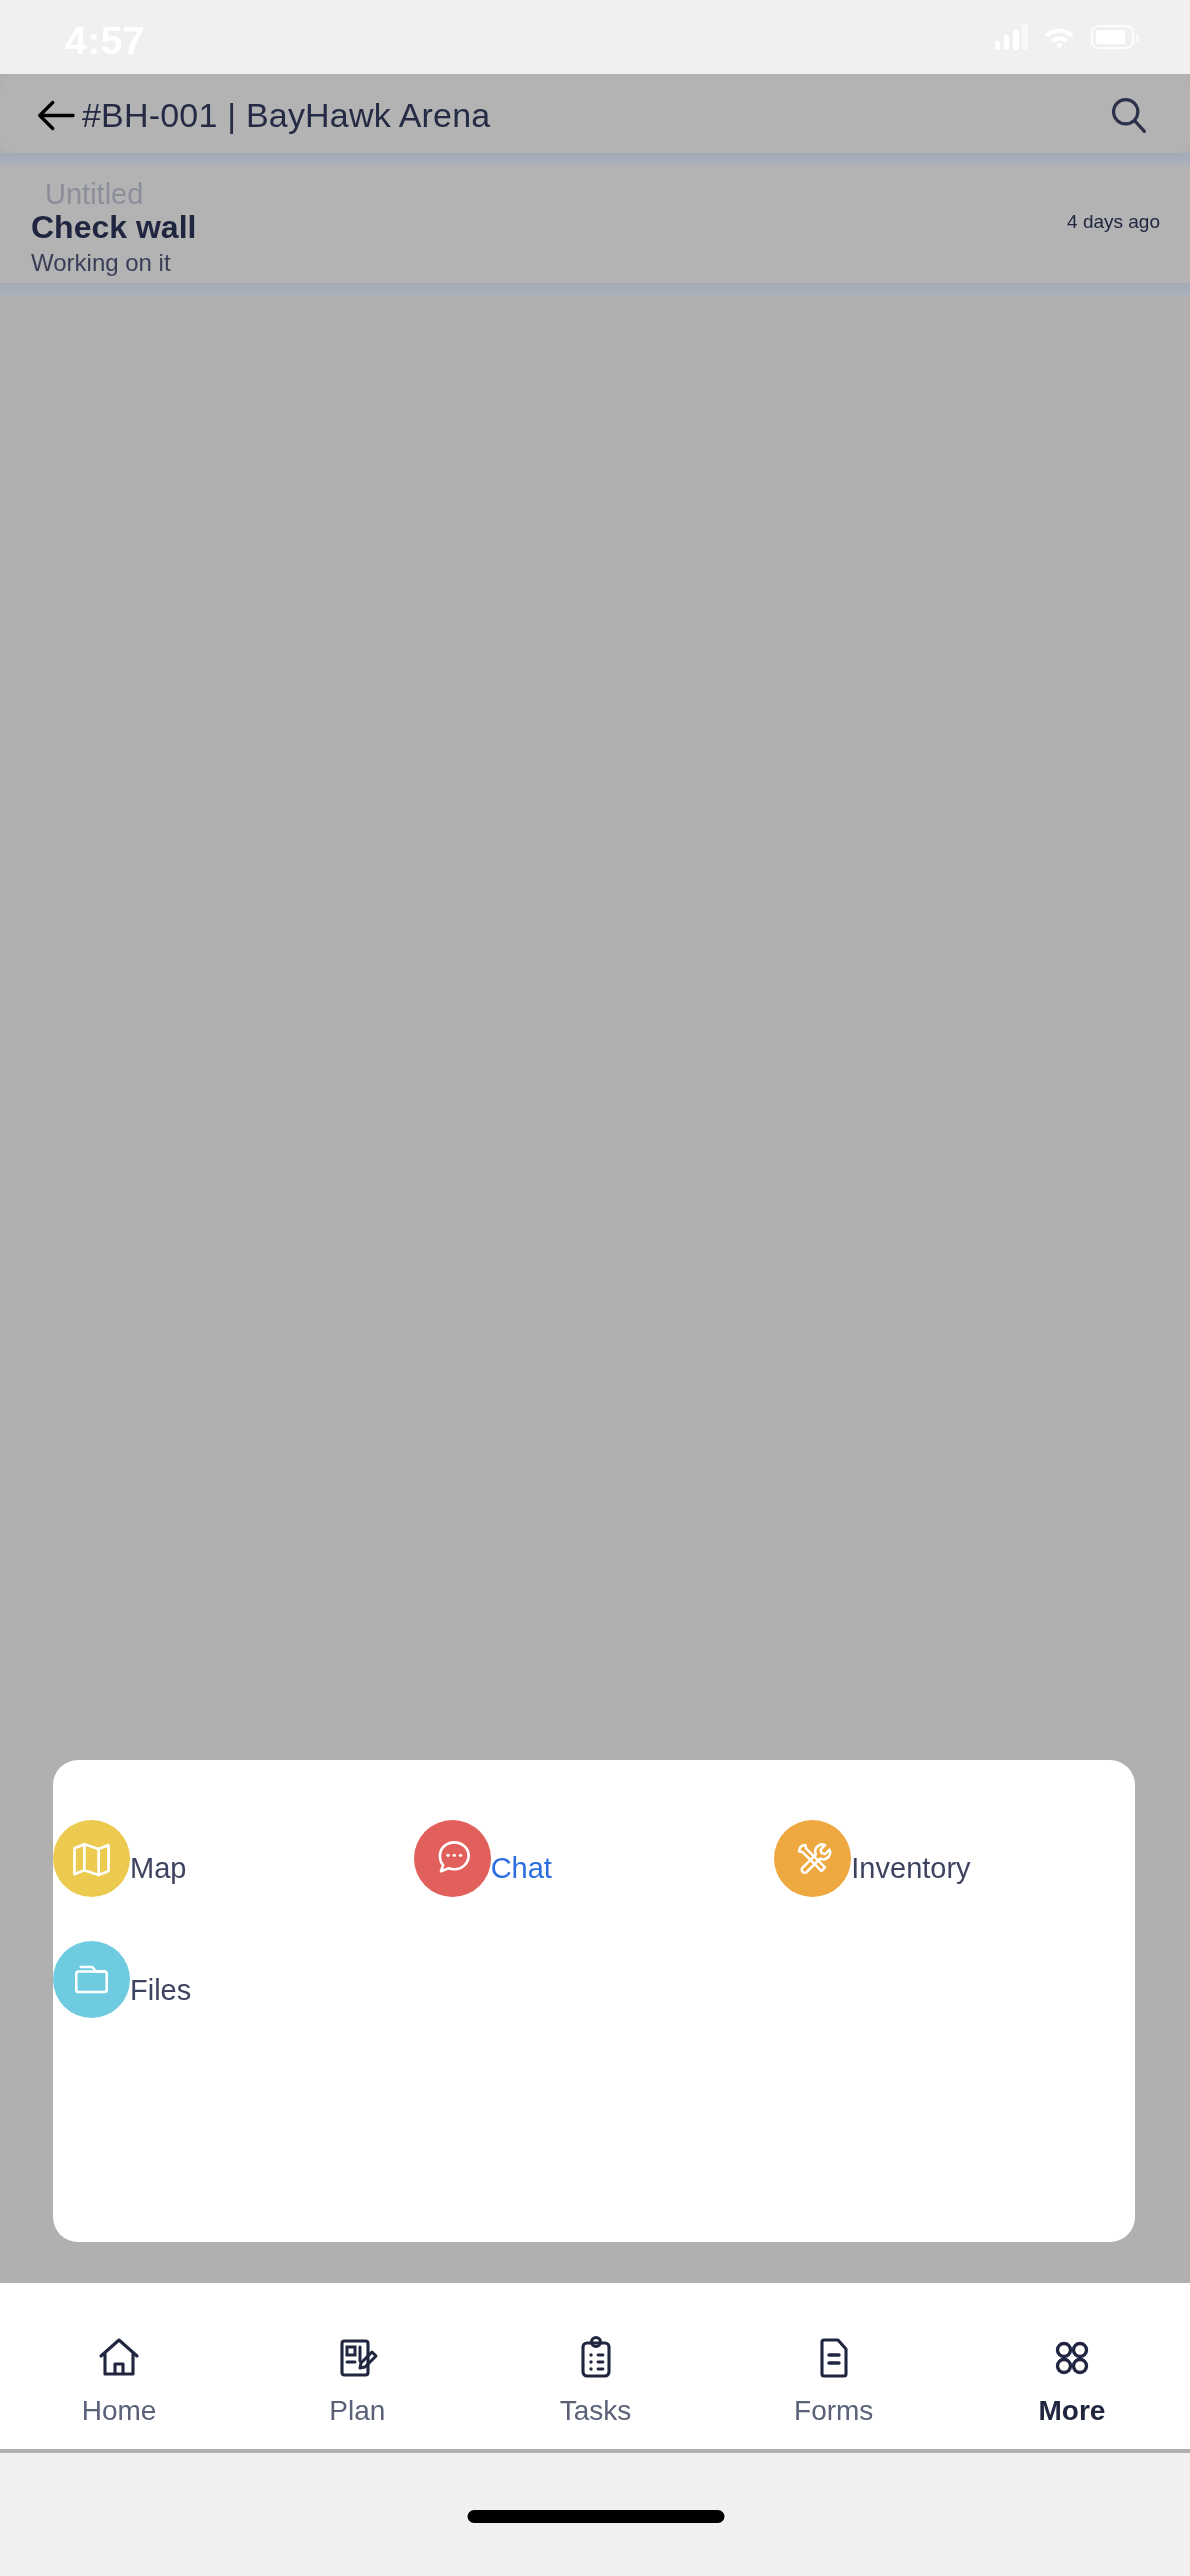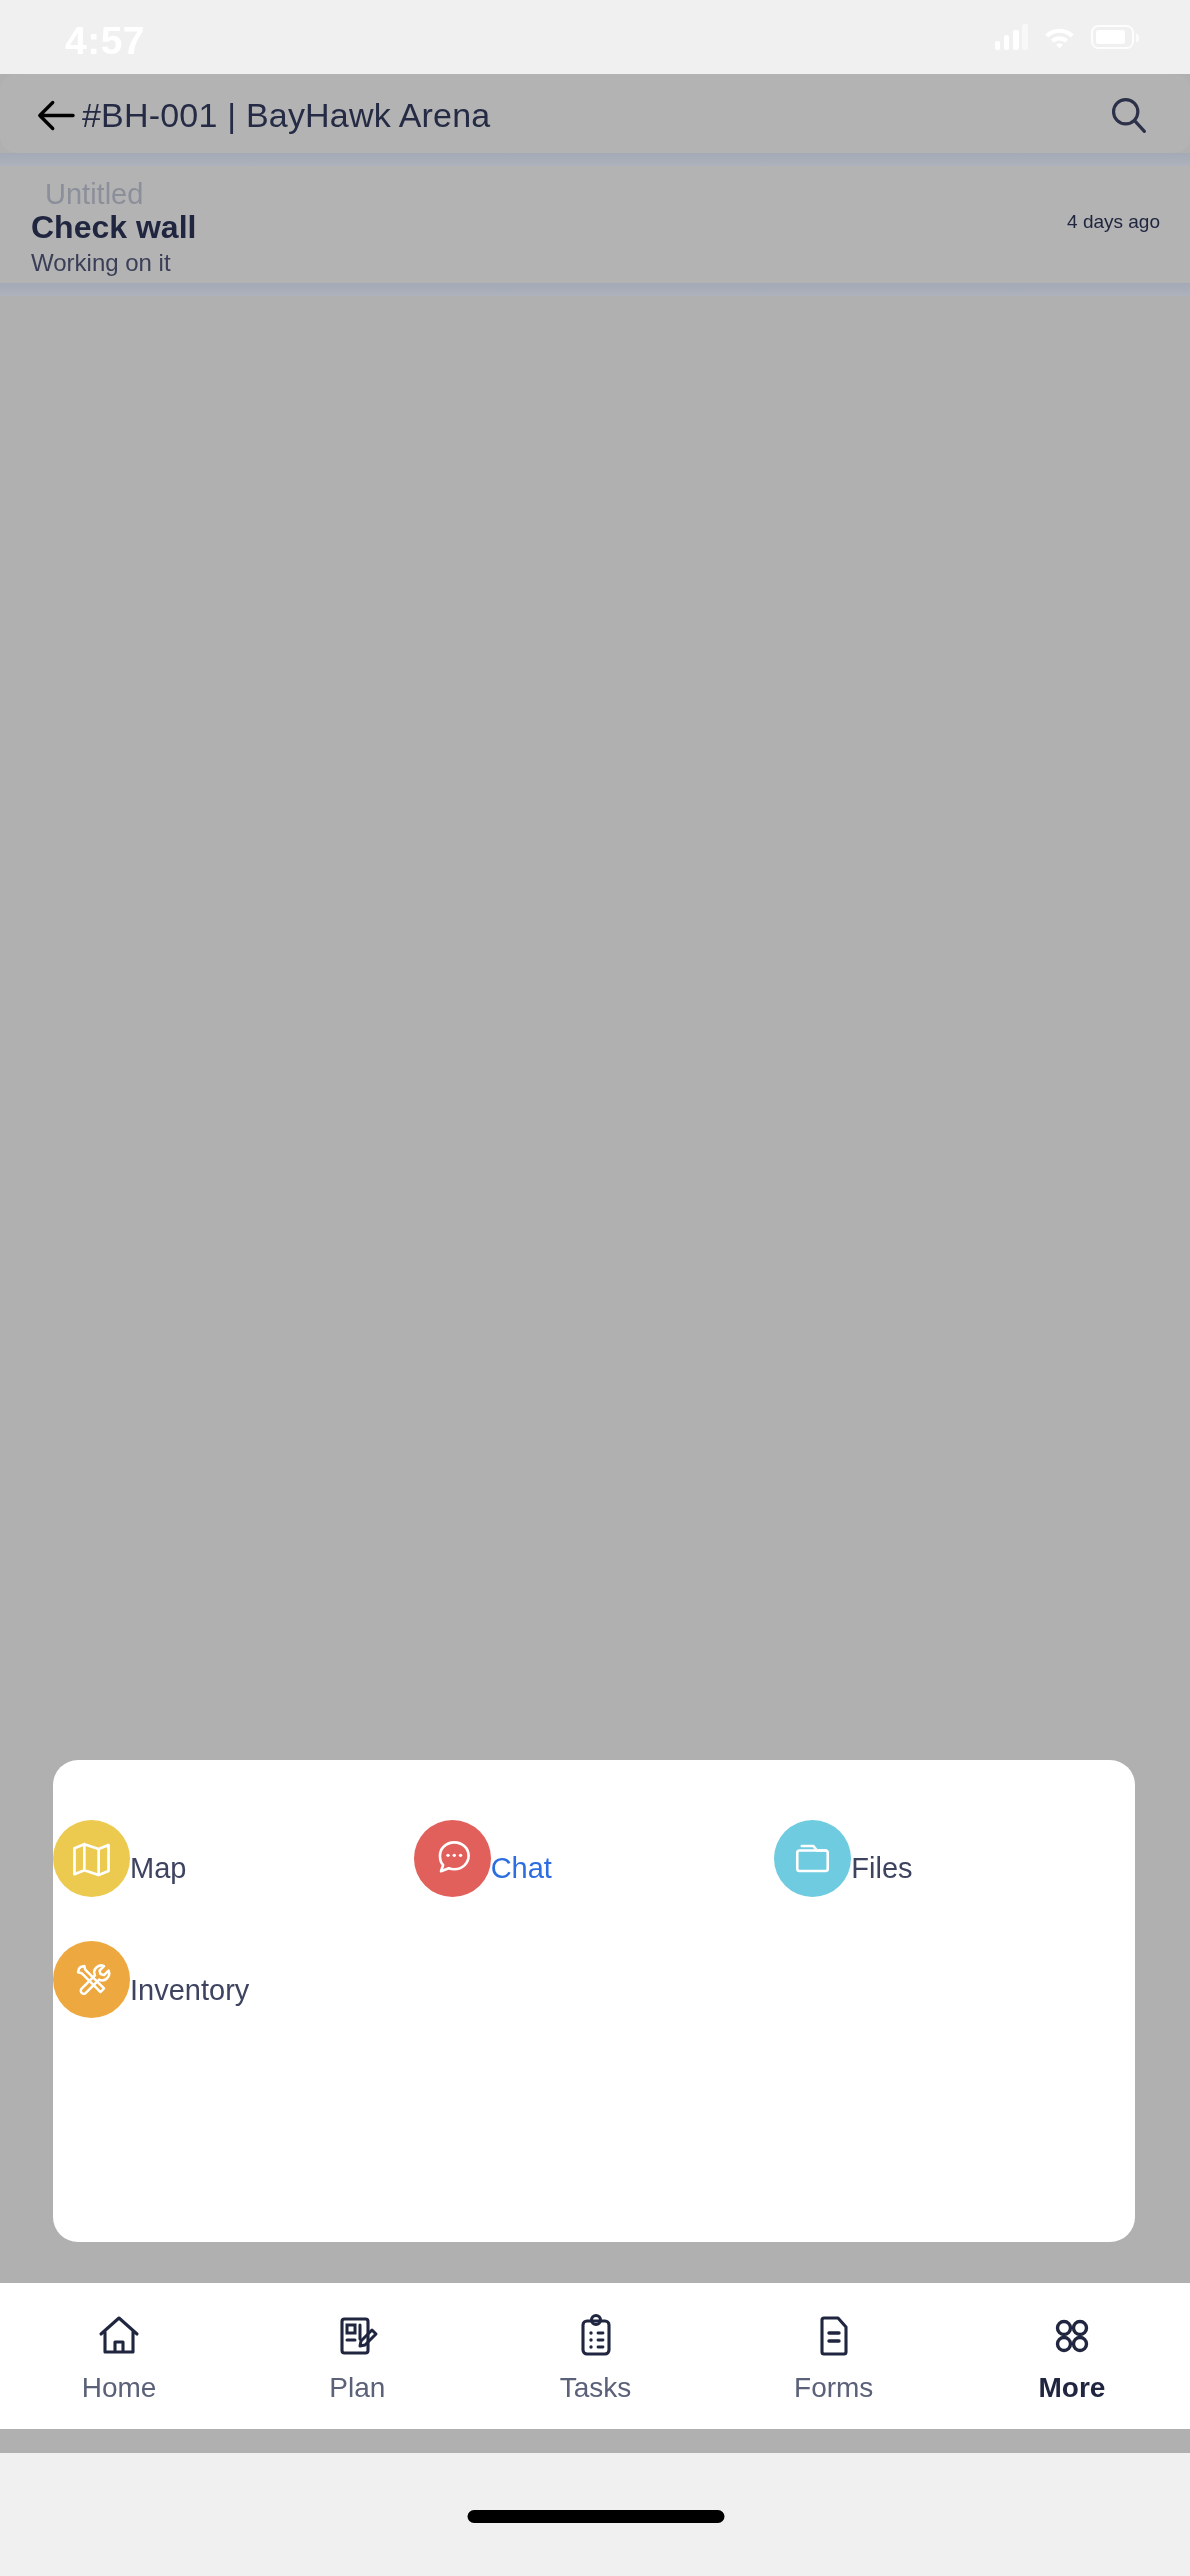--- a/index.html
+++ b/index.html
@@ -188,24 +188,24 @@
     font-size: 29px;
     color: #3e4460;
     line-height: 35px;
   }
   .cell-label.active { color: #2c6ee0; }
 
   
   .tabbar {
     position: absolute;
     left: 0; top: 2283px;
-    width: 1191px; height: 146px;
+    width: 1191px; height: 166px;
     background: #ffffff;
     display: flex;
-    align-items: flex-start;
+    align-items: center;
     padding-top: 26px;
     box-sizing: border-box;
   }
   .tab {
     flex: 1;
     display: flex;
     flex-direction: column;
     align-items: center;
   }
   .tab-ico {
@@ -306,37 +306,37 @@
             <path d="M26 6c9 0 16 6.6 16 15s-7 15-16 15c-2.2 0-4.3-.4-6.2-1.1l-8.6 3.3 2.3-6.9C10.6 28.5 10 25 10 21 10 12.6 17 6 26 6z" fill="none" stroke="#ffffff" stroke-width="2.9" stroke-linejoin="round"></path>
             <circle cx="19" cy="20.5" r="1.9" fill="#ffffff"></circle>
             <circle cx="26" cy="20.5" r="1.9" fill="#ffffff"></circle>
             <circle cx="33" cy="20.5" r="1.9" fill="#ffffff"></circle>
           </svg>
         </div>
         <div class="cell-label active">Chat</div>
       </div>
 
       <div class="cell">
+        <div class="circle" style="background:#eda83f">
+          <svg width="43" height="43" viewBox="0 0 48 48">
+            <path d="M12 10l4-1 1 4 17 17 4 4-4 4-4-4-17-17-4-1 1-4 2-2z" fill="none" stroke="#ffffff" stroke-width="2.8" stroke-linejoin="round"></path>
+            <path d="M38 9c-3-1.3-6.4-.6-8.6 1.6-2.4 2.4-2.9 6-1.5 8.9L13 34.3c-1.3 1.3-1.3 3.4 0 4.7 1.3 1.3 3.4 1.3 4.7 0l14.8-14.9c2.9 1.4 6.5.9 8.9-1.5 2.2-2.2 2.9-5.6 1.6-8.6l-5 5-4-1-1-4 5-5z" fill="none" stroke="#ffffff" stroke-width="2.8" stroke-linejoin="round"></path>
+          </svg>
+        </div>
+        <div class="cell-label">Inventory</div>
+      </div>
+
+      <div class="cell">
         <div class="circle" style="background:#6fcbe0">
           <svg width="43" height="43" viewBox="0 0 48 48">
             <path d="M12 10h13l4 5h10" fill="none" stroke="#ffffff" stroke-width="2.9" stroke-linejoin="round" stroke-linecap="round"></path>
             <rect x="7" y="15" width="34" height="23" rx="2.5" fill="none" stroke="#ffffff" stroke-width="2.9"></rect>
           </svg>
         </div>
         <div class="cell-label">Files</div>
-      </div>
-
-      <div class="cell">
-        <div class="circle" style="background:#eda83f">
-          <svg width="43" height="43" viewBox="0 0 48 48">
-            <path d="M12 10l4-1 1 4 17 17 4 4-4 4-4-4-17-17-4-1 1-4 2-2z" fill="none" stroke="#ffffff" stroke-width="2.8" stroke-linejoin="round"></path>
-            <path d="M38 9c-3-1.3-6.4-.6-8.6 1.6-2.4 2.4-2.9 6-1.5 8.9L13 34.3c-1.3 1.3-1.3 3.4 0 4.7 1.3 1.3 3.4 1.3 4.7 0l14.8-14.9c2.9 1.4 6.5.9 8.9-1.5 2.2-2.2 2.9-5.6 1.6-8.6l-5 5-4-1-1-4 5-5z" fill="none" stroke="#ffffff" stroke-width="2.8" stroke-linejoin="round"></path>
-          </svg>
-        </div>
-        <div class="cell-label">Inventory</div>
       </div>
 
     </div>
   </div>
 
   <div class="tabbar">
 
     <div class="tab">
       <div class="tab-ico">
         <svg width="48" height="48" viewBox="0 0 48 48">

